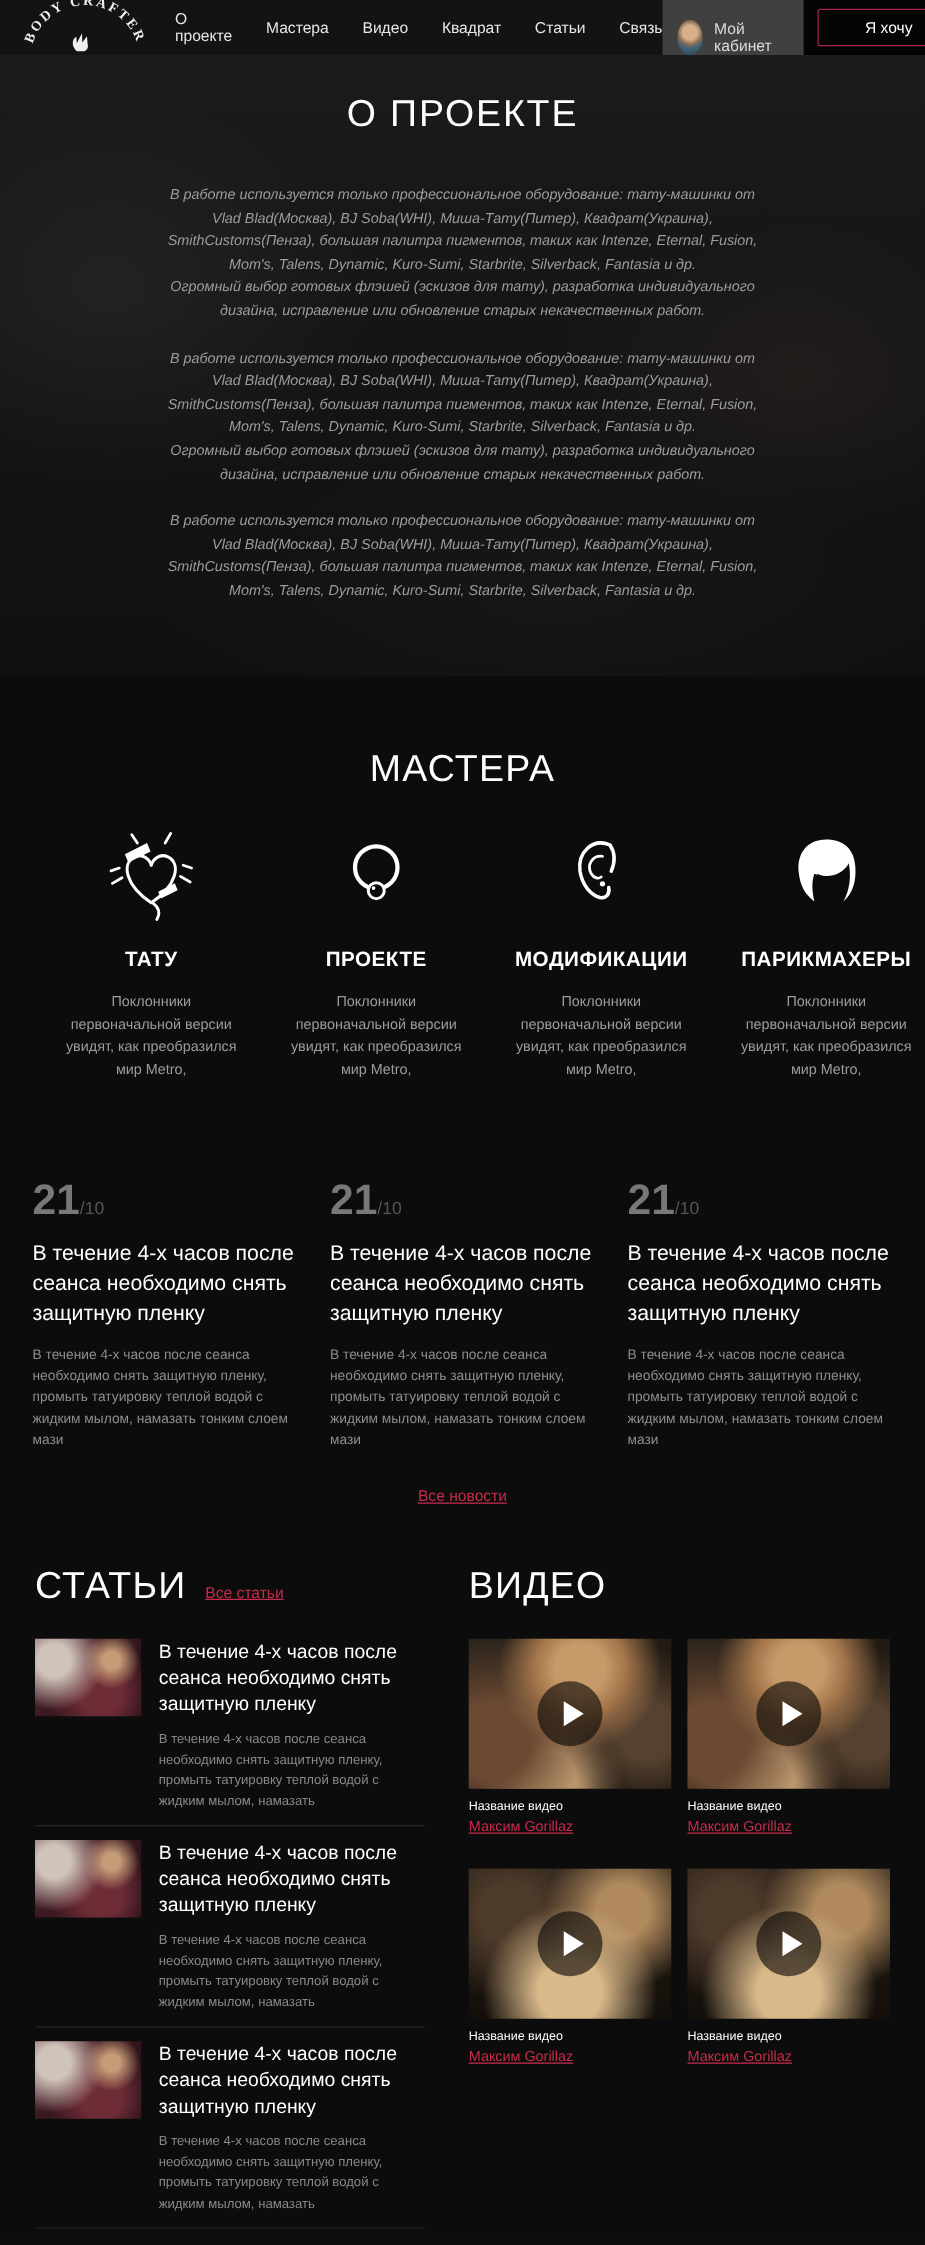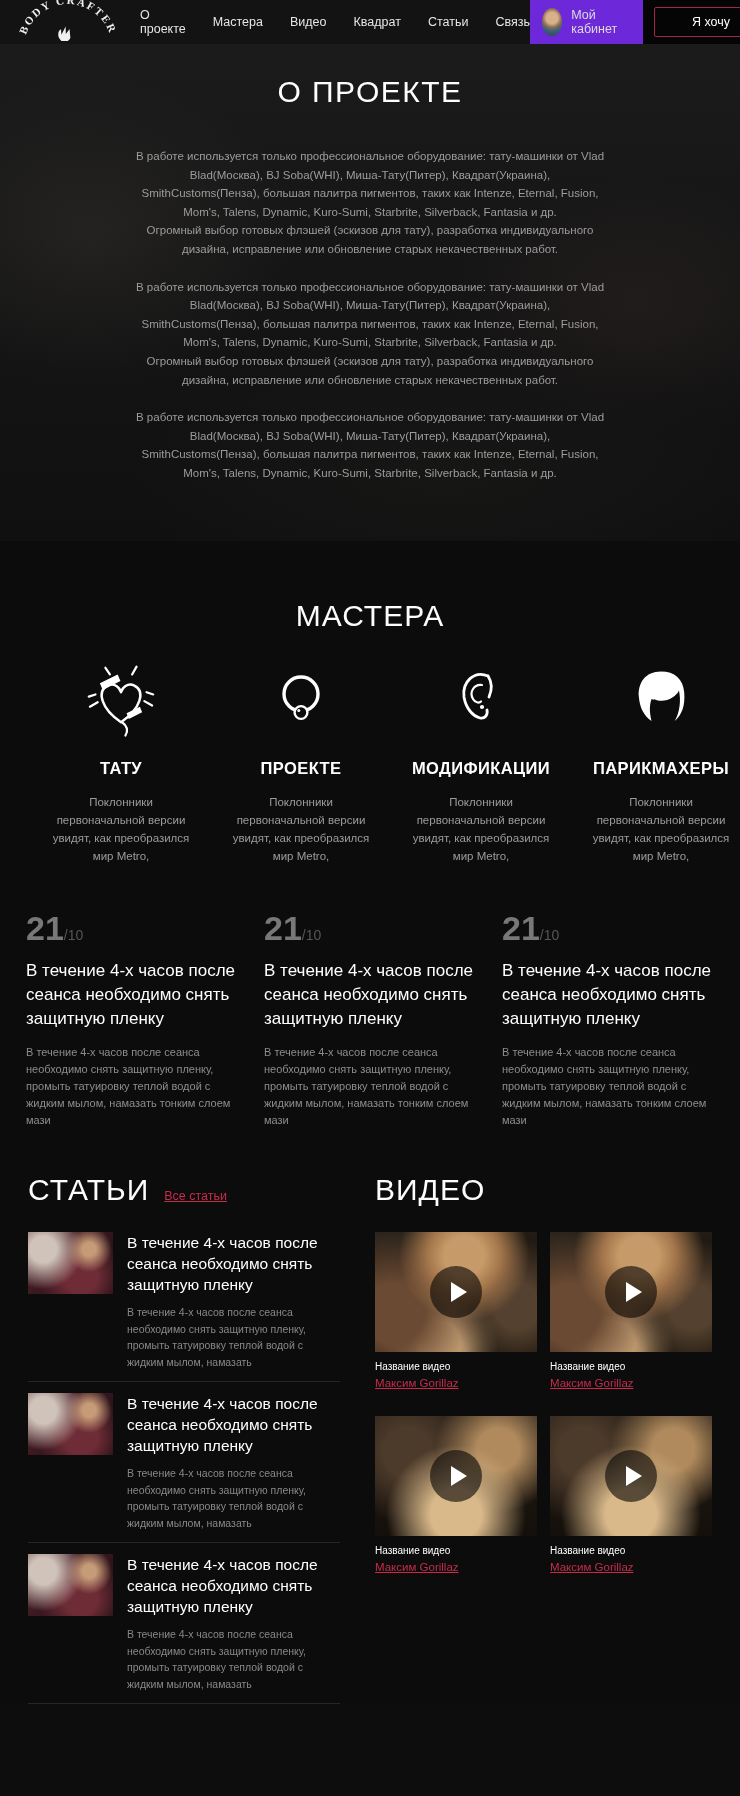--- a/index.html
+++ b/index.html
@@ -5,50 +5,50 @@
   * { margin:0; padding:0; box-sizing:border-box; }
   html,body { background:#0d0d0d; }
   body { width:740px; font-family:"Liberation Sans", sans-serif; color:#e8e8e8; }
   a { text-decoration:none; color:inherit; }
 
   
   .header { height:44px; background:#131313; display:flex; align-items:stretch; }
   .logo { display:flex; align-items:center; padding:0 10px 0 16px; cursor:pointer; }
   .nav { display:flex; align-items:center; gap:27px; margin-left:10px; }
   .nav a { font-size:12.5px; color:#e6e6e6; }
-  .account { margin-left:auto; background:#6d28d9; display:flex; align-items:center; gap:9px; padding:0 18px 0 12px; cursor:pointer; }
+  .account { margin-left:auto; background:#404040; display:flex; align-items:flex-end; gap:9px; padding:0 18px 0 12px; cursor:pointer; }
   .avatar { width:28px; height:28px; border-radius:50%;
     background: radial-gradient(circle at 50% 36%, #d8b08c 0 28%, #8a6b52 46%, #41657a 60%, #2b4150 100%); }
   .account-label { font-size:12.5px; color:#dcdcdc; }
   .cta-area { background:#050505; display:flex; align-items:center; padding:0 11px; }
   .btn { background:transparent; border:1px solid var(--btn-border,#a22747); color:#fff;
     border-radius:2px; font-family:inherit; cursor:pointer; }
   .btn-header { width:114px; height:30px; font-size:12.5px; }
 
   
   .hero { height:497px; text-align:center; overflow:hidden;
     background:
       radial-gradient(ellipse 300px 220px at 12% 38%, rgba(85,78,72,0.22), transparent 70%),
       radial-gradient(ellipse 280px 180px at 86% 52%, rgba(96,70,62,0.16), transparent 70%),
       radial-gradient(ellipse 420px 160px at 60% 88%, rgba(60,55,50,0.14), transparent 75%),
       linear-gradient(180deg, #1b1b1b 0%, #151515 45%, #101010 100%); }
   .hero h1 { margin-top:31px; font-size:30px; font-weight:300; letter-spacing:1.5px; color:#fdfdfd; }
   .about-text { width:472px; margin:38px auto 0; font-size:11.5px; line-height:18.6px; color:#9c9c9c; }
-  .about-text p { margin-bottom:19px; }
+  .about-text p { margin-bottom:19px;font-style:italic; }
 
   
   .mid { background:#0c0c0c; padding-top:58px; }
   .sec-title { font-size:30px; font-weight:300; letter-spacing:1px; color:#fdfdfd; }
   .mid .sec-title { text-align:center; }
   .masters-grid { width:648px; margin:20px auto 0; display:grid; grid-template-columns:repeat(4,1fr); gap:30px; text-align:center; }
   .m-icon { height:94px; display:flex; align-items:center; justify-content:center; }
   .m-title { margin-top:12px; font-size:16.5px; font-weight:700; color:#fff; letter-spacing:.4px; }
   .m-desc { width:150px; margin:15px auto 0; font-size:11.5px; line-height:18px; color:#9c9c9c; }
 
-  .news-grid { width:688px; margin:44px auto 0; display:grid; grid-template-columns:repeat(3,1fr); gap:26px; }
+  .news-grid { width:688px; margin:76px auto 0; display:grid; grid-template-columns:repeat(3,1fr); gap:26px; }
   .n-day { font-size:34px; font-weight:700; color:#787878; }
   .n-mon { font-size:14px; font-weight:400; color:#565656; }
   .n-title { margin-top:11px; font-size:17px; line-height:24px; color:#fff; display:block; cursor:pointer; }
   .n-body { margin-top:13px; font-size:11px; line-height:17px; color:#8d8d8d; }
   .all-news-wrap { text-align:center; padding:27px 0 2px; }
   .link-accent { color:var(--accent,#c72b4c); font-size:12.5px; text-decoration:underline; cursor:pointer; }
 
   
   .lower { display:flex; padding:44px 28px 0; gap:35px; background:#0c0c0c; }
   .col-articles { width:312px; flex:none; }
@@ -209,20 +209,23 @@
       <a class="n-title" href="#">В течение 4-х часов после сеанса необходимо снять защитную пленку</a>
       <div class="n-body">В течение 4-х часов после сеанса необходимо снять защитную пленку, промыть татуировку теплой водой с жидким мылом, намазать тонким слоем мази</div>
     </div>
     <div>
       <div><span class="n-day">21</span><span class="n-mon">/10</span></div>
       <a class="n-title" href="#">В течение 4-х часов после сеанса необходимо снять защитную пленку</a>
       <div class="n-body">В течение 4-х часов после сеанса необходимо снять защитную пленку, промыть татуировку теплой водой с жидким мылом, намазать тонким слоем мази</div>
     </div>
   </div>
 
+  <div class="all-news-wrap">
+    <a class="link-accent" href="#">Все новости</a>
+  </div>
 </section>
 
 <section class="lower">
 
   <div class="col-articles">
     <div class="sec-head">
       <h2 class="sec-title">СТАТЬИ</h2>
       <a class="link-accent" href="#">Все статьи</a>
     </div>
     <div class="articles">

